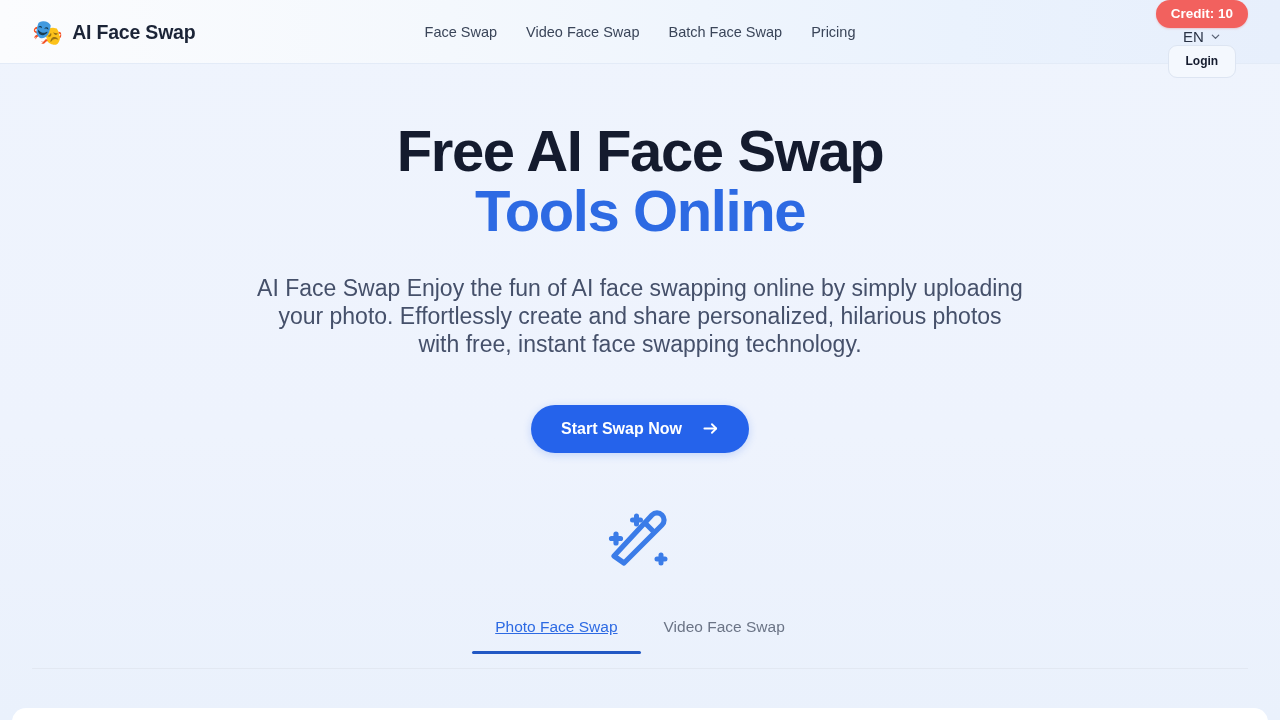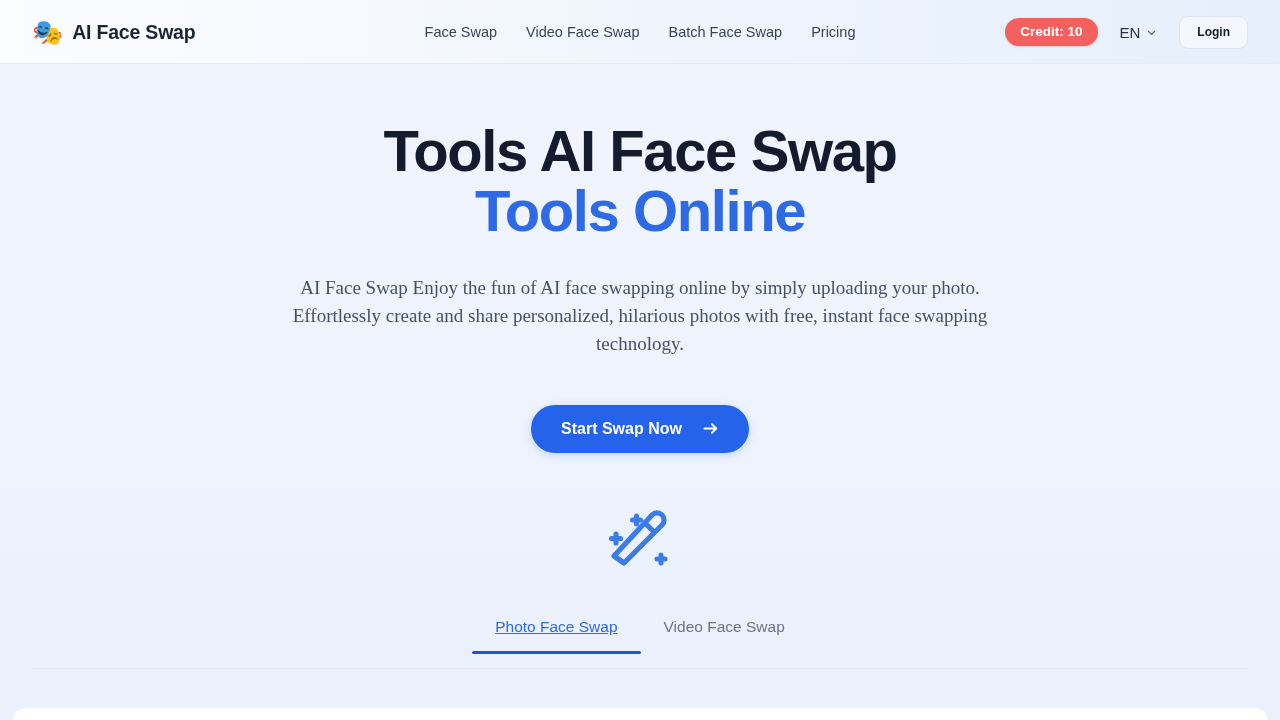--- a/index.html
+++ b/index.html
@@ -48,21 +48,21 @@
     pointer-events:none;
   }
   #main-nav .nav-link {
     pointer-events:auto;
     font-size:14.5px; color:#3a4559;
     text-decoration:none; white-space:nowrap;
   }
 
   #header-right {
     position:absolute; right:32px; top:0; height:64px;
-    display:flex; align-items:center; gap:0;
+    display:flex; align-items:center; gap:0;flex-direction:column;
   }
   .credit-pill {
     background:#f2615e;
     color:#ffffff;
     font-size:13.5px; font-weight:bold;
     padding:6px 15px 7px;
     border-radius:999px;
     white-space:nowrap;
     box-shadow:0 1px 2px rgba(226,80,76,0.25);
   }
@@ -98,23 +98,22 @@
     letter-spacing:-1.4px;
     line-height:1.04;
     color:#141b2e;
     margin-top:57px;
   }
   .hero-title .accent { color:#2d6ae3; display:block; }
 
   .hero-sub {
     width:770px; margin:32px auto 0;
     text-align:center;
-    font-size:19px; line-height:28px;
+    font-size:23px; line-height:28px;
     color:#45506a;
-    font-family:Liberation Serif, serif;
   }
 
   .cta-row {
     margin-top:47px;
     display:flex; justify-content:center; align-items:center; gap:23px;
   }
   .btn-primary {
     background:#2563eb;
     color:#ffffff;
     border:none;
@@ -211,21 +210,21 @@
         </span>
       </div>
 
       <button class="login-btn">Login</button>
     </div>
   </header>
 
   <section id="hero">
 
     <h1 class="hero-title">
-      <span>Tools AI Face Swap</span>
+      <span>Free AI Face Swap</span>
       <span class="accent">Tools Online</span>
     </h1>
 
     <p class="hero-sub">AI Face Swap Enjoy the fun of AI face swapping online by simply uploading your photo. Effortlessly create and share personalized, hilarious photos with free, instant face swapping technology.</p>
 
     <div class="cta-row">
       <button class="btn-primary">
         <span>Start Swap Now</span>
         <span class="arrow">
           <svg viewBox="0 0 18 18" width="17" height="17" fill="none" stroke="#ffffff" stroke-width="1.9" stroke-linecap="round" stroke-linejoin="round">

